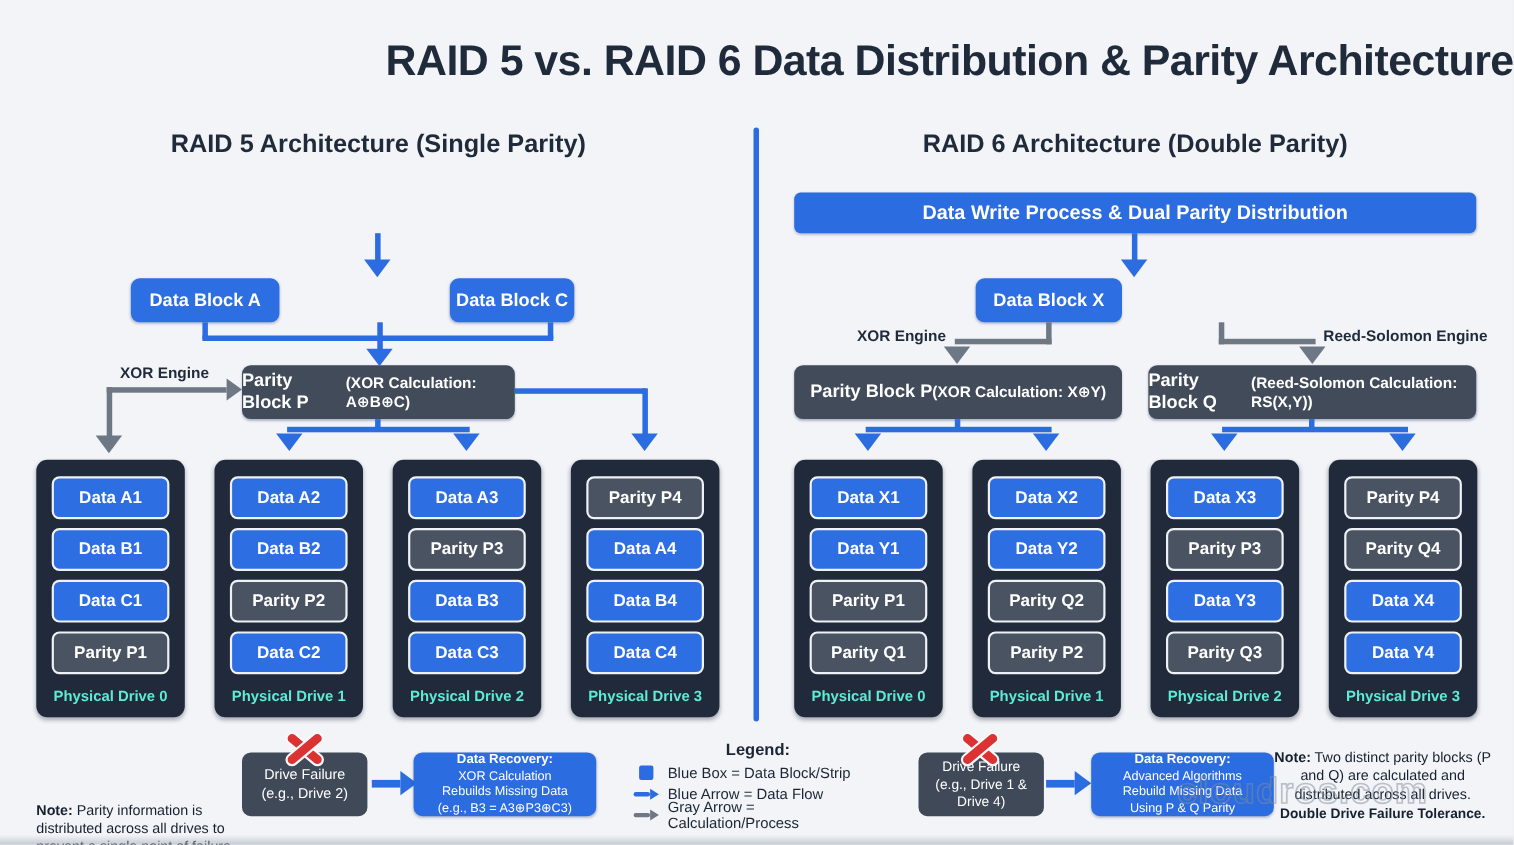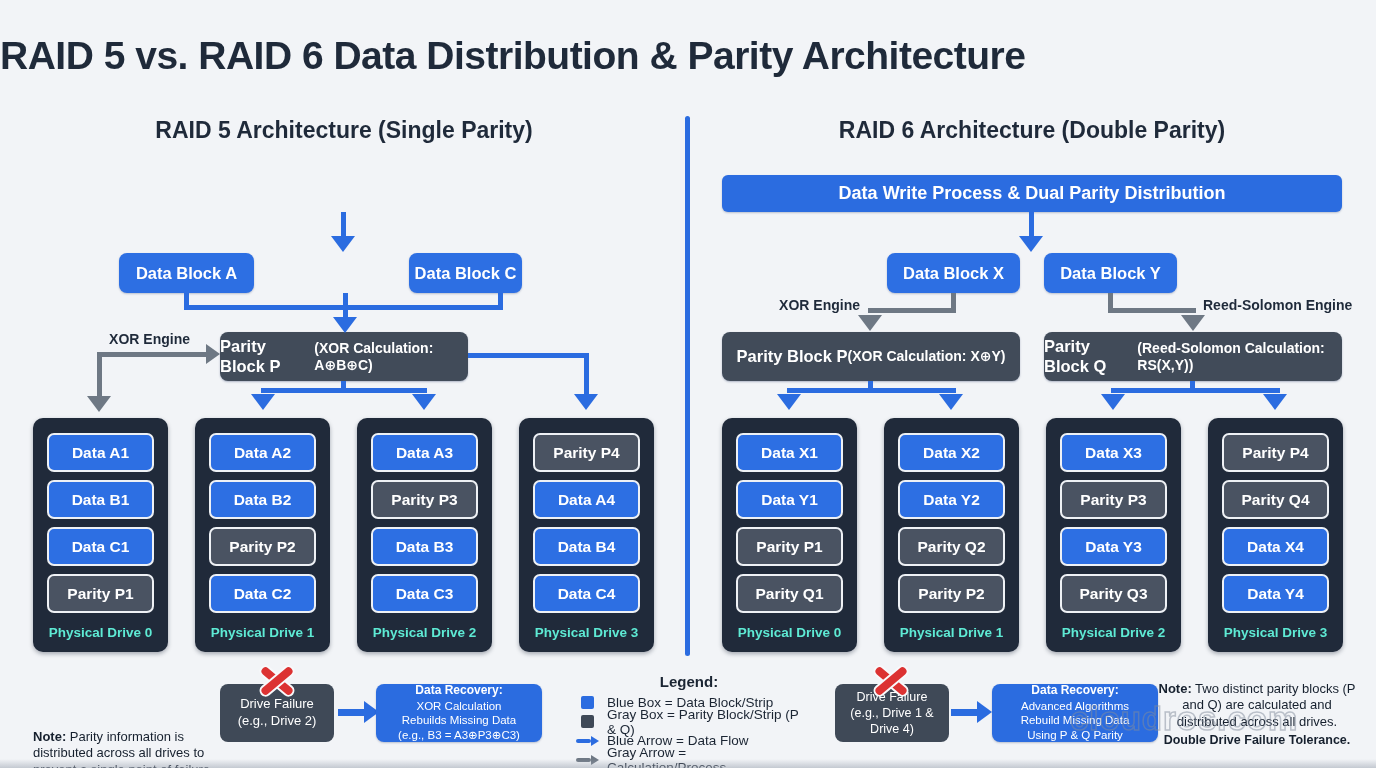--- a/index.html
+++ b/index.html
@@ -5,21 +5,21 @@
   html,body{margin:0;padding:0;}
   body{
     font-family:"Liberation Sans","DejaVu Sans",sans-serif;
     background:#e8eaee;
   }
   .stage{
     position:relative;width:1376px;height:768px;
     background:#f2f4f7;overflow:hidden;
   }
   .page-title{
-    position:absolute;left:0;top:34px;width:1376px;text-align:left;
+    position:absolute;left:0;top:34px;width:1376px;text-align:right;
     font-size:39px;font-weight:700;color:#1f2a3a;letter-spacing:-0.5px;
   }
   .section-heading{
     position:absolute;top:117px;width:688px;text-align:center;
     font-size:23px;font-weight:700;color:#1f2a3a;
   }
   .heading-left{left:0;}
   .heading-right{left:688px;}
   .divider{
     position:absolute;left:685px;top:116px;width:5px;height:540px;
@@ -154,21 +154,20 @@
   <div class="page-title">RAID 5 vs. RAID 6 Data Distribution &amp; Parity Architecture</div>
   <div class="section-heading heading-left">RAID 5 Architecture (Single Parity)</div>
   <div class="section-heading heading-right">RAID 6 Architecture (Double Parity)</div>
   <div class="divider"></div>
 
   <div class="banner banner-right">Data Write Process &amp; Dual Parity Distribution</div>
 
   <div class="data-block db-a">Data Block A</div>
   <div class="data-block db-c">Data Block C</div>
   <div class="data-block db-x">Data Block X</div>
-  <div class="data-block db-y">Data Block Y</div>
 
   <div class="engine-label" style="left:105px;top:331px;width:85px;text-align:right;">XOR Engine</div>
   <div class="engine-label" style="left:765px;top:297px;width:95px;text-align:right;">XOR Engine</div>
   <div class="engine-label" style="left:1203px;top:297px;width:150px;text-align:left;">Reed-Solomon Engine</div>
 
   <div class="parity-box pb5">
     <div class="p1">Parity Block P</div>
     <div class="p2">(XOR Calculation: A⊕B⊕C)</div>
   </div>
   <div class="parity-box pb6p">
@@ -317,26 +316,20 @@
   <div class="legend">
     <div class="legend-title">Legend:</div>
     <div id="legend-items">
         <div class="legend-row">
           <span class="swatch blue-box">
             <span class="sw-box"></span>
           </span>
           <span class="legend-text">Blue Box = Data Block/Strip</span>
         </div>
         <div class="legend-row">
-          <span class="swatch gray-box">
-            <span class="sw-box"></span>
-          </span>
-          <span class="legend-text">Gray Box = Parity Block/Strip (P &amp; Q)</span>
-        </div>
-        <div class="legend-row">
           <span class="swatch blue-arrow">
             <span class="sw-line"></span>
             <span class="sw-head"></span>
           </span>
           <span class="legend-text">Blue Arrow = Data Flow</span>
         </div>
         <div class="legend-row">
           <span class="swatch gray-arrow">
             <span class="sw-line"></span>
             <span class="sw-head"></span>

